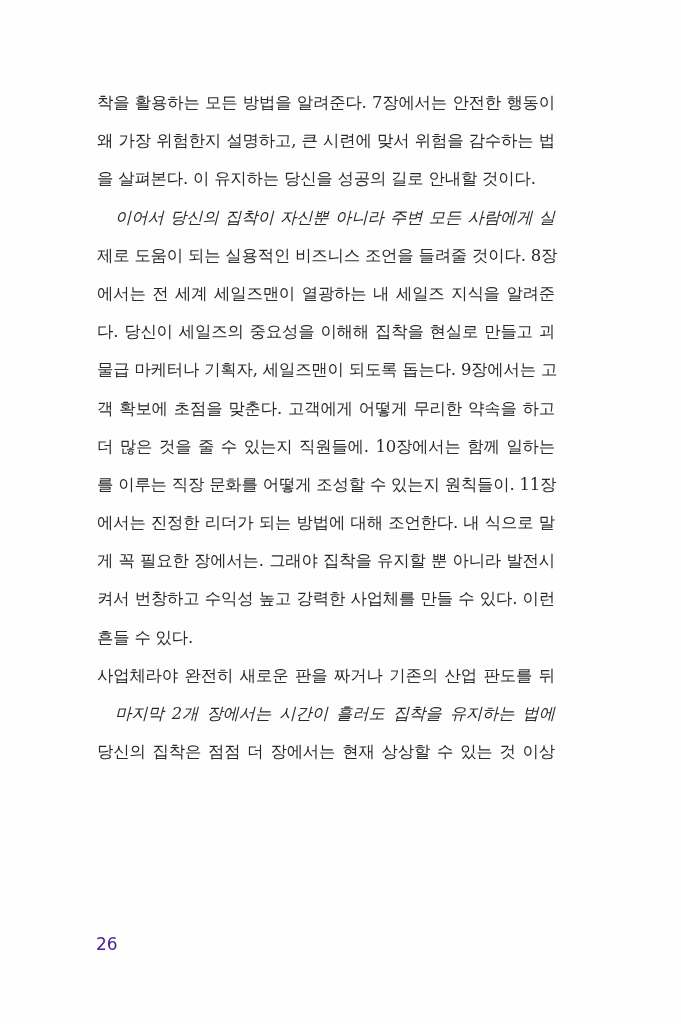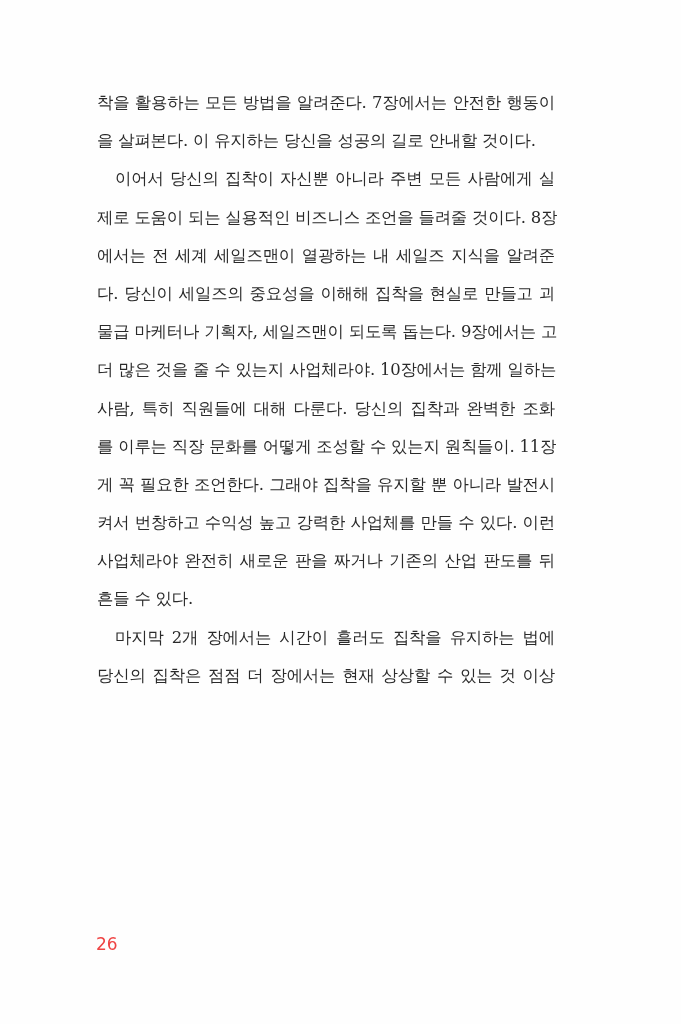--- a/index.html
+++ b/index.html
@@ -7,47 +7,49 @@
   .page { position: absolute; left: 0; top: 0; width: 681px; height: 1024px; background: #fefefe; }
   .text-block { position: absolute; left: 97px; top: 84px; width: 458px; }
   .line {
     height: 38.2px; line-height: 38.2px;
     font-family: "DejaVu Serif", serif;
     font-size: 16.4px; color: #2a2a2a;
     white-space: nowrap; text-align: justify; text-align-last: justify;
     letter-spacing: -0.2px;
   }
   .line.last { text-align-last: left; }
-  .line.indent { padding-left: 18px; }
+  .line.indent { padding-left: 18px; font-style: italic; }
   .page-number {
     position: absolute; left: 96px; top: 934px;
-    font-family: "DejaVu Sans", sans-serif; font-size: 17px; color: #ef4444;
+    font-family: "DejaVu Sans", sans-serif; font-size: 17px; color: #4c1d95;
     font-weight: 500;
   }
 </style>
 </head>
 <body>
 
 <div class="page">
   <div class="text-block">
 
     <div class="line">착을 활용하는 모든 방법을 알려준다. 7장에서는 안전한 행동이</div>
+    <div class="line">왜 가장 위험한지 설명하고, 큰 시련에 맞서 위험을 감수하는 법</div>
     <div class="line last">을 살펴본다. 이 유지하는 당신을 성공의 길로 안내할 것이다.</div>
 
     <div class="line indent">이어서 당신의 집착이 자신뿐 아니라 주변 모든 사람에게 실</div>
     <div class="line">제로 도움이 되는 실용적인 비즈니스 조언을 들려줄 것이다. 8장</div>
     <div class="line">에서는 전 세계 세일즈맨이 열광하는 내 세일즈 지식을 알려준</div>
     <div class="line">다. 당신이 세일즈의 중요성을 이해해 집착을 현실로 만들고 괴</div>
     <div class="line">물급 마케터나 기획자, 세일즈맨이 되도록 돕는다. 9장에서는 고</div>
-    <div class="line">더 많은 것을 줄 수 있는지 사업체라야. 10장에서는 함께 일하는</div>
-    <div class="line">사람, 특히 직원들에 대해 다룬다. 당신의 집착과 완벽한 조화</div>
+    <div class="line">객 확보에 초점을 맞춘다. 고객에게 어떻게 무리한 약속을 하고</div>
+    <div class="line">더 많은 것을 줄 수 있는지 직원들에. 10장에서는 함께 일하는</div>
     <div class="line">를 이루는 직장 문화를 어떻게 조성할 수 있는지 원칙들이. 11장</div>
-    <div class="line">게 꼭 필요한 조언한다. 그래야 집착을 유지할 뿐 아니라 발전시</div>
+    <div class="line">에서는 진정한 리더가 되는 방법에 대해 조언한다. 내 식으로 말</div>
+    <div class="line">게 꼭 필요한 장에서는. 그래야 집착을 유지할 뿐 아니라 발전시</div>
     <div class="line">켜서 번창하고 수익성 높고 강력한 사업체를 만들 수 있다. 이런</div>
+    <div class="line last">흔들 수 있다.</div>
     <div class="line">사업체라야 완전히 새로운 판을 짜거나 기존의 산업 판도를 뒤</div>
-    <div class="line last">흔들 수 있다.</div>
 
     <div class="line indent">마지막 2개 장에서는 시간이 흘러도 집착을 유지하는 법에</div>
     <div class="line">당신의 집착은 점점 더 장에서는 현재 상상할 수 있는 것 이상</div>
   </div>
 
   <div class="page-number">26</div>
 </div>
 
 </body></html>

